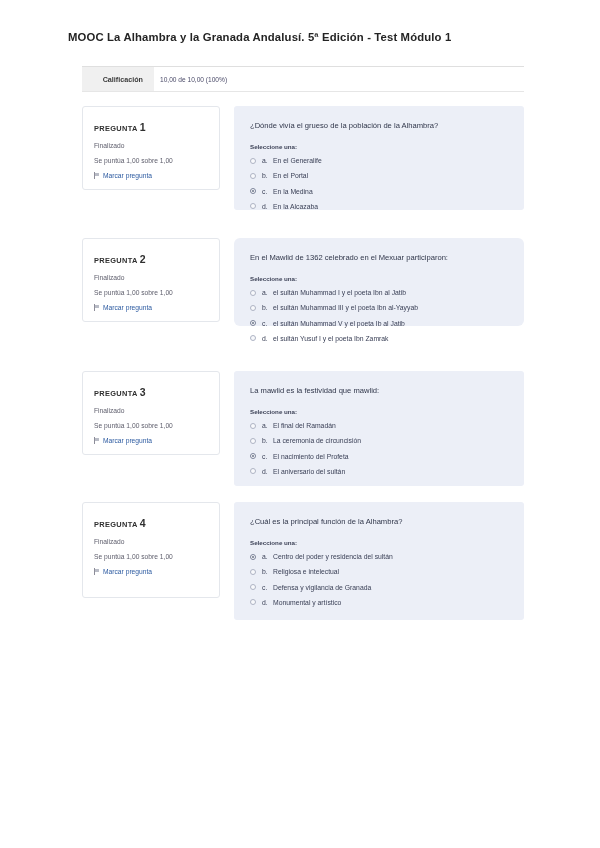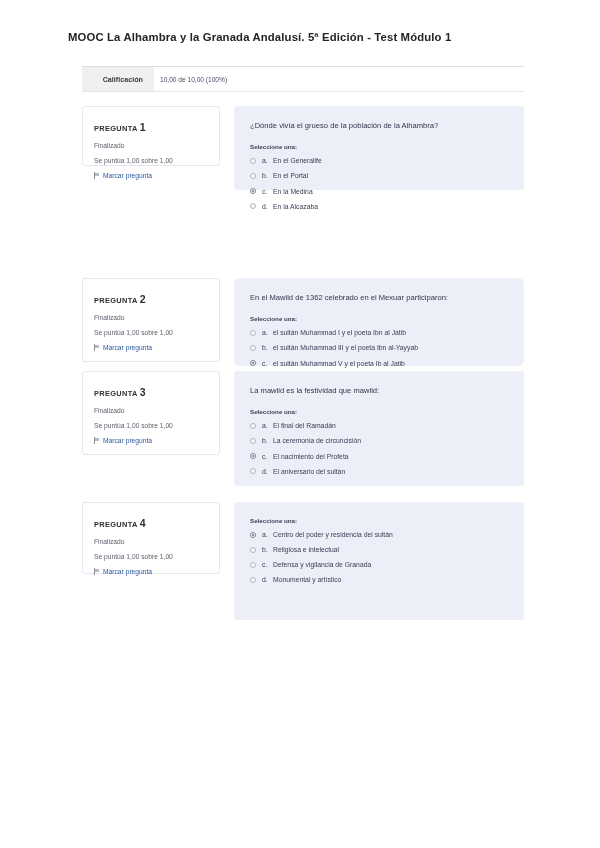--- a/index.html
+++ b/index.html
@@ -224,30 +224,30 @@
 
   <div class="page-title">MOOC La Alhambra y la Granada Andalusí. 5ª Edición - Test Módulo 1</div>
 
   <div class="grade-table">
     <div class="grade-label-cell">Calificación</div>
     <div class="grade-value-cell">10,00 de 10,00 (100%)</div>
   </div>
 
   <div id="questions-root">
       <div class="q-row" style="top: 106px; height: 114px;">
-        <div class="q-info" style="height: 60px;">
+        <div class="q-info" style="height: 84px;">
           <div class="q-head"><span>PREGUNTA</span><span class="q-num">1</span></div>
           <div class="q-state">Finalizado</div>
           <div class="q-marks">Se puntúa 1,00 sobre 1,00</div>
           <div class="q-flag-line">
             <span class="flag-icon"></span>
             <a class="q-flag-link" href="#">Marcar pregunta</a>
           </div>
         </div>
-        <div class="q-content" style="height: 84px;">
+        <div class="q-content" style="height: 104px;">
           <div class="q-text">¿Dónde vivía el grueso de la población de la Alhambra?</div>
           <div class="q-select-label">Seleccione una:</div>
           <ul class="opt-list">
             <li class="opt">
               <span class="radio"></span>
               <span class="opt-letter">a.</span>
               <span class="opt-text">En el Generalife</span>
             </li>
             <li class="opt">
               <span class="radio"></span>
@@ -260,21 +260,21 @@
               <span class="opt-text">En la Medina</span>
             </li>
             <li class="opt">
               <span class="radio"></span>
               <span class="opt-letter">d.</span>
               <span class="opt-text">En la Alcazaba</span>
             </li>
           </ul>
         </div>
       </div>
-      <div class="q-row" style="top: 238px; height: 115px; margin-top: 40px;">
+      <div class="q-row" style="top: 238px; height: 115px;">
         <div class="q-info" style="height: 84px;">
           <div class="q-head"><span>PREGUNTA</span><span class="q-num">2</span></div>
           <div class="q-state">Finalizado</div>
           <div class="q-marks">Se puntúa 1,00 sobre 1,00</div>
           <div class="q-flag-line">
             <span class="flag-icon"></span>
             <a class="q-flag-link" href="#">Marcar pregunta</a>
           </div>
         </div>
         <div class="q-content" style="height: 88px; border-radius: 6px;">
@@ -335,30 +335,31 @@
             </li>
             <li class="opt">
               <span class="radio"></span>
               <span class="opt-letter">d.</span>
               <span class="opt-text">El aniversario del sultán</span>
             </li>
           </ul>
         </div>
       </div>
       <div class="q-row" style="top: 502px; height: 118px;">
-        <div class="q-info" style="height: 72px;">
+        <div class="q-info" style="height: 96px;">
           <div class="q-head"><span>PREGUNTA</span><span class="q-num">4</span></div>
           <div class="q-state">Finalizado</div>
           <div class="q-marks">Se puntúa 1,00 sobre 1,00</div>
           <div class="q-flag-line">
             <span class="flag-icon"></span>
             <a class="q-flag-link" href="#">Marcar pregunta</a>
           </div>
         </div>
         <div class="q-content" style="height: 118px;">
+          <div class="q-text">¿Cuál es la principal función de la Alhambra?</div>
           <div class="q-select-label">Seleccione una:</div>
           <ul class="opt-list">
             <li class="opt">
               <span class="radio checked"></span>
               <span class="opt-letter">a.</span>
               <span class="opt-text">Centro del poder y residencia del sultán</span>
             </li>
             <li class="opt">
               <span class="radio"></span>
               <span class="opt-letter">b.</span>

